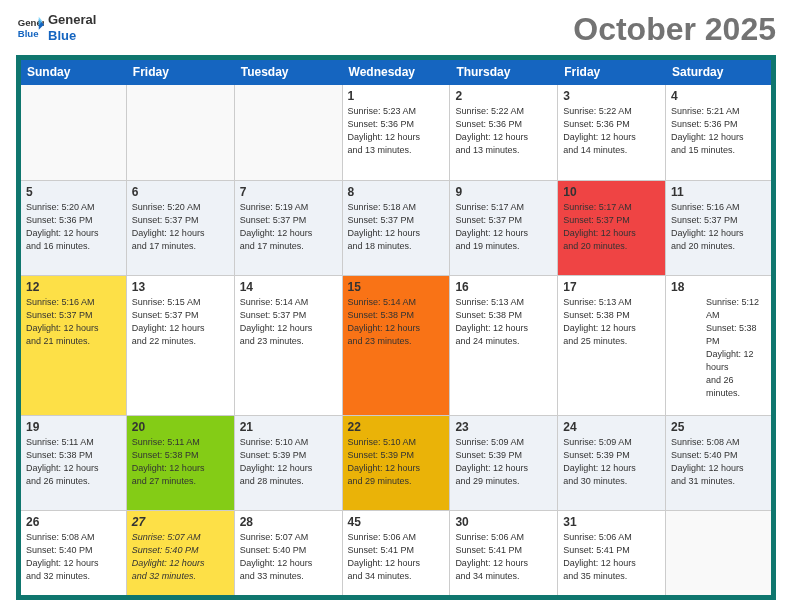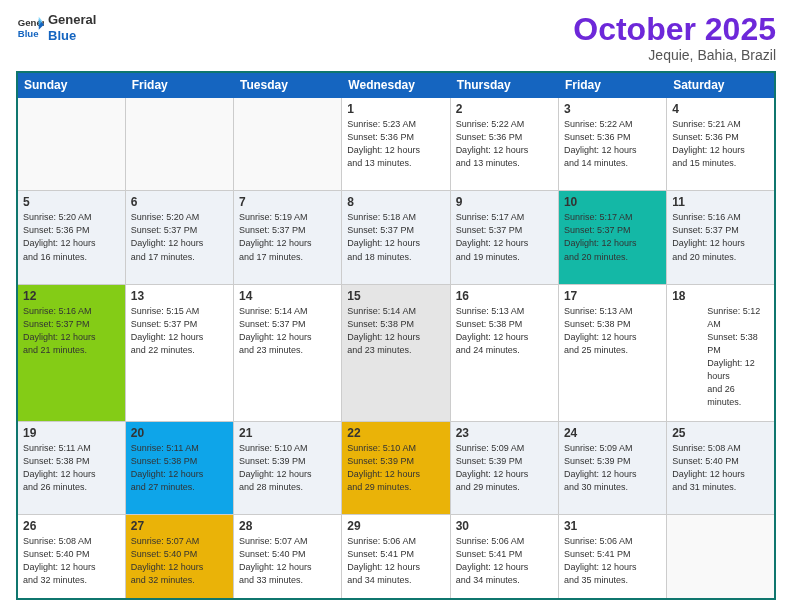--- a/index.html
+++ b/index.html
@@ -31,31 +31,31 @@
     .logo-icon {
       width: 28px;
       height: 28px;
     }
     .title-section {
       text-align: right;
     }
     .month-title {
       font-size: 32px;
       font-weight: bold;
-      color: #6d28d9;
+      color: #737373;
       line-height: 1.1;
       margin-left: 19px;
     }
     .location {
       font-size: 14px;
       color: #555;
     }
     .calendar {
       flex: 1;
-      border: 2px solid #0f766e;
+      border: 5px solid #0f766e;
       border-collapse: collapse;
       width: 100%;
       table-layout: fixed;
     }
     .calendar th {
       background: #1565c0;
       color: #fff;
       text-align: left;
       padding: 5px 6px;
       font-size: 12px;
@@ -100,21 +100,20 @@
         <polygon points="26,6 32,12 26,18" fill="#1565c0"></polygon>
         <polygon points="26,3 30,8 26,13" fill="#4fc3f7" opacity="0.7"></polygon>
       </svg>
       <div style="display:flex;flex-direction:column;justify-content:center;">
         <span style="font-size:13px;font-weight:bold;color:#333;line-height:1.2;">General</span>
         <span style="font-size:13px;font-weight:bold;color:#1565c0;line-height:1.2;">Blue</span>
       </div>
     </div>
     <div class="title-section">
       <div class="month-title">October 2025</div>
-      <div class="location">Jequie, Bahia, Brazil</div>
     </div>
   </div>
 
   <table class="calendar">
     <thead>
       <tr>
         <th>Sunday</th>
         <th>Friday</th>
         <th>Tuesday</th>
         <th>Wednesday</th>
@@ -186,58 +185,58 @@
 Daylight: 12 hours
 and 18 minutes.</div>
           </td>
           <td style="background-color: rgb(238, 242, 247);">
             <span class="day-num">9</span>
             <div class="day-info" style="white-space: pre-line;">Sunrise: 5:17 AM
 Sunset: 5:37 PM
 Daylight: 12 hours
 and 19 minutes.</div>
           </td>
-          <td style="background-color: #14b8a6;">
+          <td style="background-color: #ef4444;">
             <span class="day-num">10</span>
             <div class="day-info" style="white-space: pre-line;">Sunrise: 5:17 AM
 Sunset: 5:37 PM
 Daylight: 12 hours
 and 20 minutes.</div>
           </td>
           <td style="background-color: rgb(238, 242, 247);">
             <span class="day-num">11</span>
             <div class="day-info" style="white-space: pre-line;">Sunrise: 5:16 AM
 Sunset: 5:37 PM
 Daylight: 12 hours
 and 20 minutes.</div>
           </td>
         </tr>
         <tr>
-          <td style="background-color: #84cc16;">
+          <td style="background-color: #fde047;">
             <span class="day-num">12</span>
             <div class="day-info" style="white-space: pre-line;">Sunrise: 5:16 AM
 Sunset: 5:37 PM
 Daylight: 12 hours
 and 21 minutes.</div>
           </td>
           <td style="background-color: rgb(255, 255, 255);">
             <span class="day-num">13</span>
             <div class="day-info" style="white-space: pre-line;">Sunrise: 5:15 AM
 Sunset: 5:37 PM
 Daylight: 12 hours
 and 22 minutes.</div>
           </td>
           <td style="background-color: rgb(255, 255, 255);">
             <span class="day-num">14</span>
             <div class="day-info" style="white-space: pre-line;">Sunrise: 5:14 AM
 Sunset: 5:37 PM
 Daylight: 12 hours
 and 23 minutes.</div>
           </td>
-          <td style="background-color: #e5e5e5;">
+          <td style="background-color: #f97316;">
             <span class="day-num">15</span>
             <div class="day-info" style="white-space: pre-line;">Sunrise: 5:14 AM
 Sunset: 5:38 PM
 Daylight: 12 hours
 and 23 minutes.</div>
           </td>
           <td style="background-color: rgb(255, 255, 255);">
             <span class="day-num">16</span>
             <div class="day-info" style="white-space: pre-line;">Sunrise: 5:13 AM
 Sunset: 5:38 PM
@@ -260,21 +259,21 @@
           </td>
         </tr>
         <tr>
           <td style="background-color: rgb(238, 242, 247);">
             <span class="day-num">19</span>
             <div class="day-info" style="white-space: pre-line;">Sunrise: 5:11 AM
 Sunset: 5:38 PM
 Daylight: 12 hours
 and 26 minutes.</div>
           </td>
-          <td style="background-color: #0ea5e9;">
+          <td style="background-color: #84cc16;">
             <span class="day-num">20</span>
             <div class="day-info" style="white-space: pre-line;">Sunrise: 5:11 AM
 Sunset: 5:38 PM
 Daylight: 12 hours
 and 27 minutes.</div>
           </td>
           <td style="background-color: rgb(238, 242, 247);">
             <span class="day-num">21</span>
             <div class="day-info" style="white-space: pre-line;">Sunrise: 5:10 AM
 Sunset: 5:39 PM
@@ -311,36 +310,36 @@
           </td>
         </tr>
         <tr>
           <td style="background-color: rgb(255, 255, 255);">
             <span class="day-num">26</span>
             <div class="day-info" style="white-space: pre-line;">Sunrise: 5:08 AM
 Sunset: 5:40 PM
 Daylight: 12 hours
 and 32 minutes.</div>
           </td>
-          <td style="background-color: #eab308;">
+          <td style="background-color: #fde047; font-style: italic;">
             <span class="day-num">27</span>
             <div class="day-info" style="white-space: pre-line;">Sunrise: 5:07 AM
 Sunset: 5:40 PM
 Daylight: 12 hours
 and 32 minutes.</div>
           </td>
           <td style="background-color: rgb(255, 255, 255);">
             <span class="day-num">28</span>
             <div class="day-info" style="white-space: pre-line;">Sunrise: 5:07 AM
 Sunset: 5:40 PM
 Daylight: 12 hours
 and 33 minutes.</div>
           </td>
           <td style="background-color: rgb(255, 255, 255);">
-            <span class="day-num">29</span>
+            <span class="day-num">45</span>
             <div class="day-info" style="white-space: pre-line;">Sunrise: 5:06 AM
 Sunset: 5:41 PM
 Daylight: 12 hours
 and 34 minutes.</div>
           </td>
           <td style="background-color: rgb(255, 255, 255);">
             <span class="day-num">30</span>
             <div class="day-info" style="white-space: pre-line;">Sunrise: 5:06 AM
 Sunset: 5:41 PM
 Daylight: 12 hours

